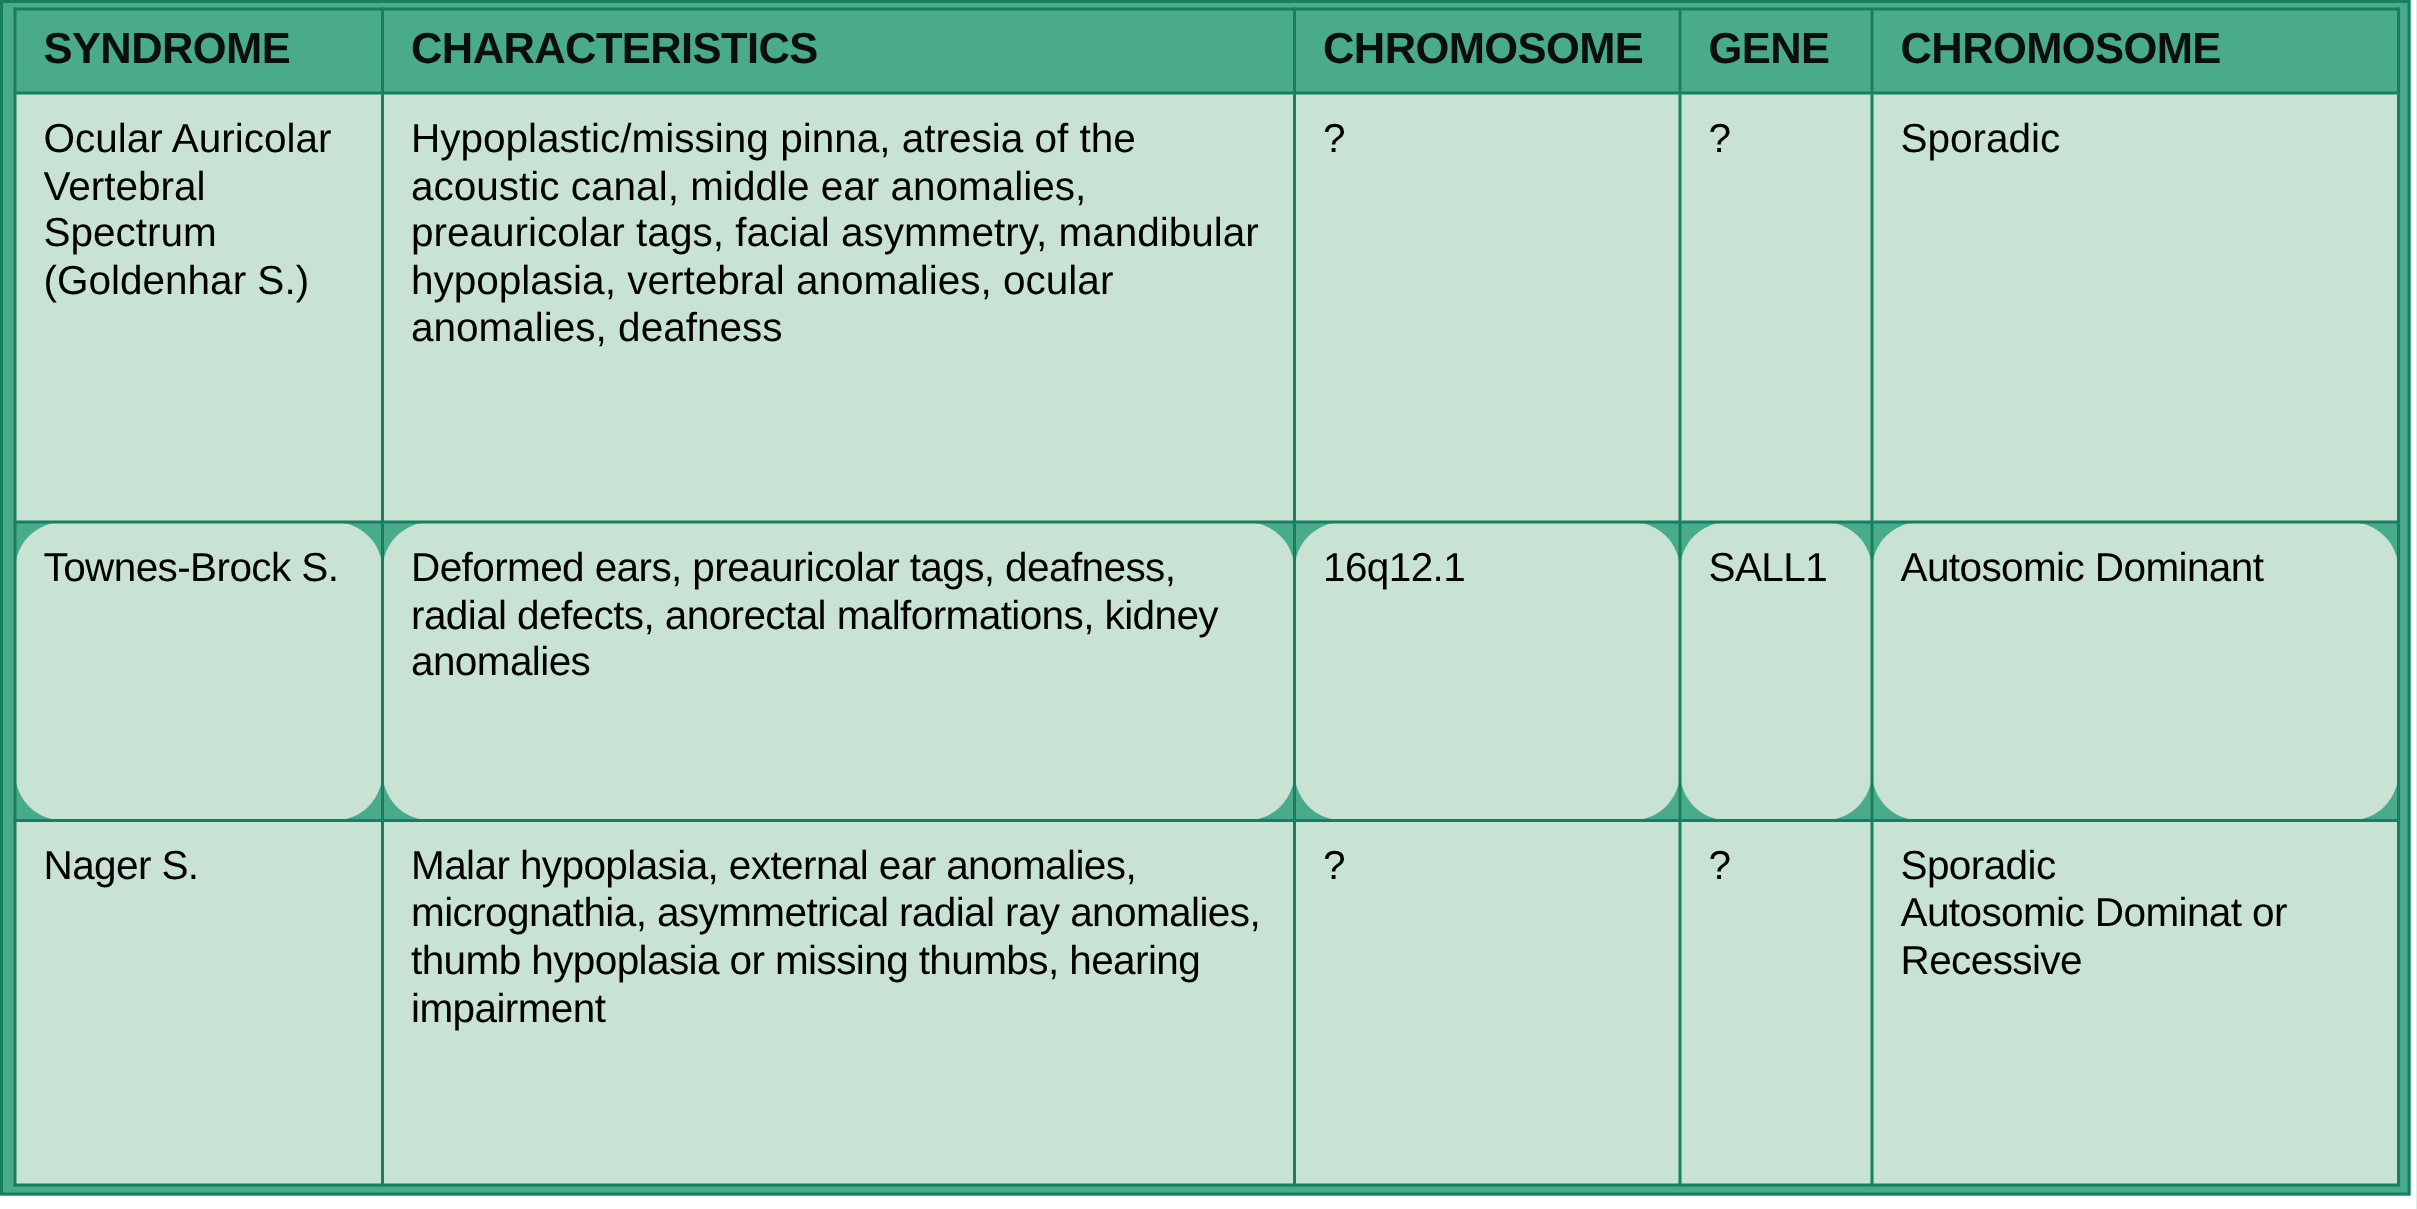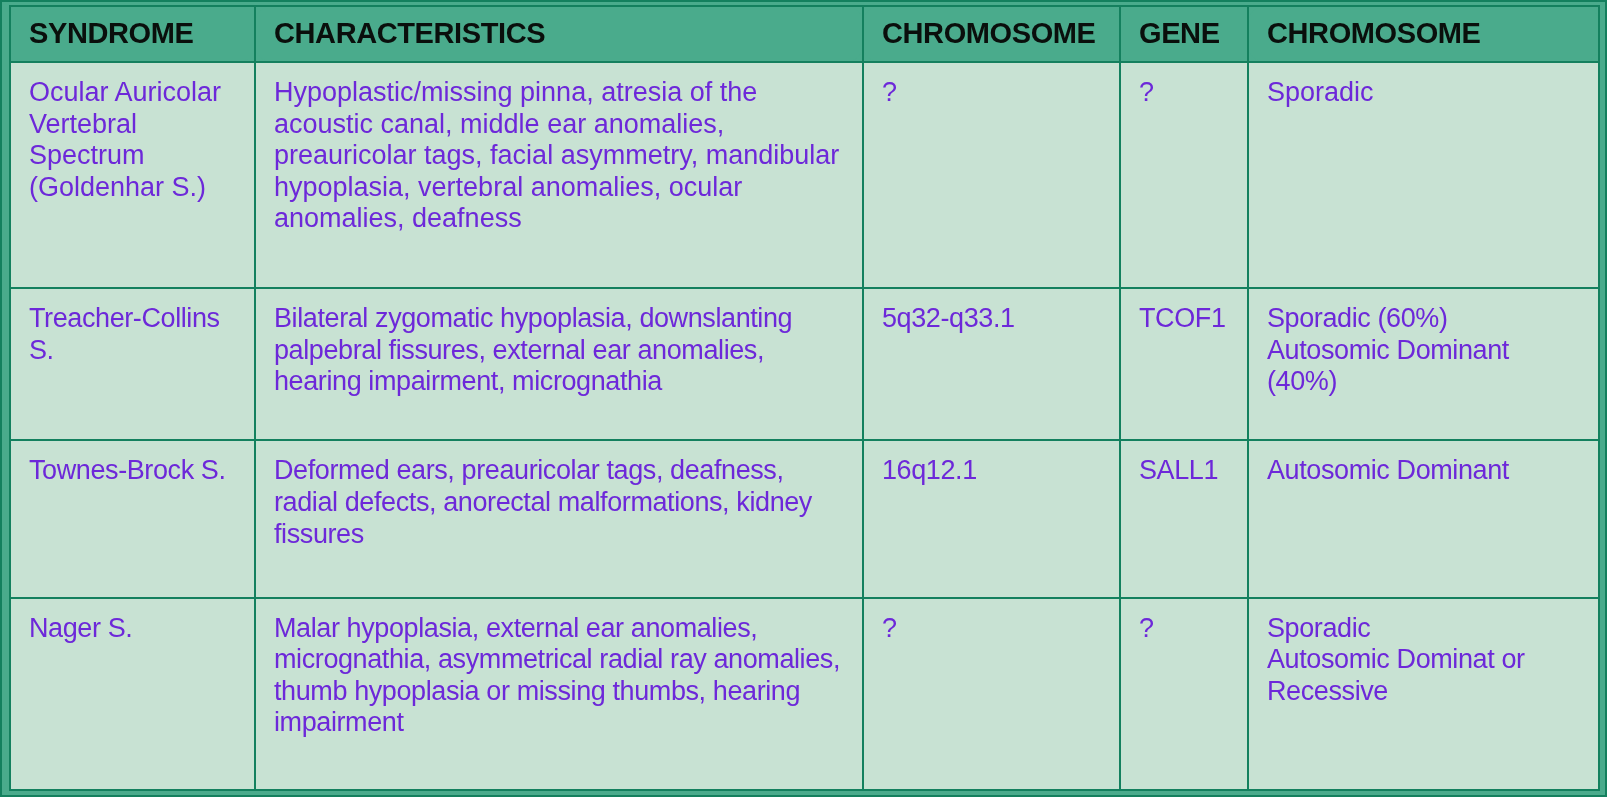--- a/index.html
+++ b/index.html
@@ -48,31 +48,31 @@
     font-weight: 800;
     letter-spacing: -0.4px;
     text-align: left;
     vertical-align: middle;
     padding: 6px 10px 8px 18px;
     height: 56px;
     border-radius: 17px;
   }
   td {
     background: #c8e2d3;
-    color: #6d28d9;
+    color: #000000;
     font-size: 27px;
     line-height: 1.17;
     vertical-align: top;
     text-align: left;
     padding: 14px 14px 8px 18px;
     white-space: pre-line;
   }
   tr.r0 td { height: 187px; }
   tr.r1 td { height: 126px; }
-  tr.r2 td { height: 130px; }
+  tr.r2 td { height: 130px; border-radius: 32px; }
   tr.r3 td { height: 159px; }
   tr.r4 td { height: 118px; }
 
   
   tr.cond td       { letter-spacing: -0.4px; }
   tr.cond-more td  { font-size: 25.5px; letter-spacing: -0.9px; line-height: 1.22; }
   tr.cond-more td.c-syn,
   tr.cond-more td.c-chr,
   tr.cond-more td.c-gene { font-size: 27px; letter-spacing: -0.2px; }
 </style>
@@ -102,33 +102,23 @@
         <tr class="r0">
           <td class="c-syn">Ocular Auricolar
 Vertebral
 Spectrum
 (Goldenhar S.)</td>
           <td class="c-char">Hypoplastic/missing pinna, atresia of the acoustic canal, middle ear anomalies, preauricolar tags, facial asymmetry, mandibular hypoplasia, vertebral anomalies, ocular anomalies, deafness</td>
           <td class="c-chr">?</td>
           <td class="c-gene">?</td>
           <td class="c-inh">Sporadic</td>
         </tr>
-        <tr class="r1 cond">
-          <td class="c-syn">Treacher-Collins
-S.</td>
-          <td class="c-char">Bilateral zygomatic hypoplasia, downslanting palpebral fissures, external ear anomalies, hearing impairment, micrognathia</td>
-          <td class="c-chr">5q32-q33.1</td>
-          <td class="c-gene">TCOF1</td>
-          <td class="c-inh">Sporadic (60%)
-Autosomic Dominant
-(40%)</td>
-        </tr>
         <tr class="r2 cond">
           <td class="c-syn">Townes-Brock S.</td>
-          <td class="c-char">Deformed ears, preauricolar tags, deafness, radial defects, anorectal malformations, kidney fissures</td>
+          <td class="c-char">Deformed ears, preauricolar tags, deafness, radial defects, anorectal malformations, kidney anomalies</td>
           <td class="c-chr">16q12.1</td>
           <td class="c-gene">SALL1</td>
           <td class="c-inh">Autosomic Dominant</td>
         </tr>
         <tr class="r3 cond">
           <td class="c-syn">Nager S.</td>
           <td class="c-char">Malar hypoplasia, external ear anomalies, micrognathia, asymmetrical radial ray anomalies, thumb hypoplasia or missing thumbs, hearing impairment</td>
           <td class="c-chr">?</td>
           <td class="c-gene">?</td>
           <td class="c-inh">Sporadic

